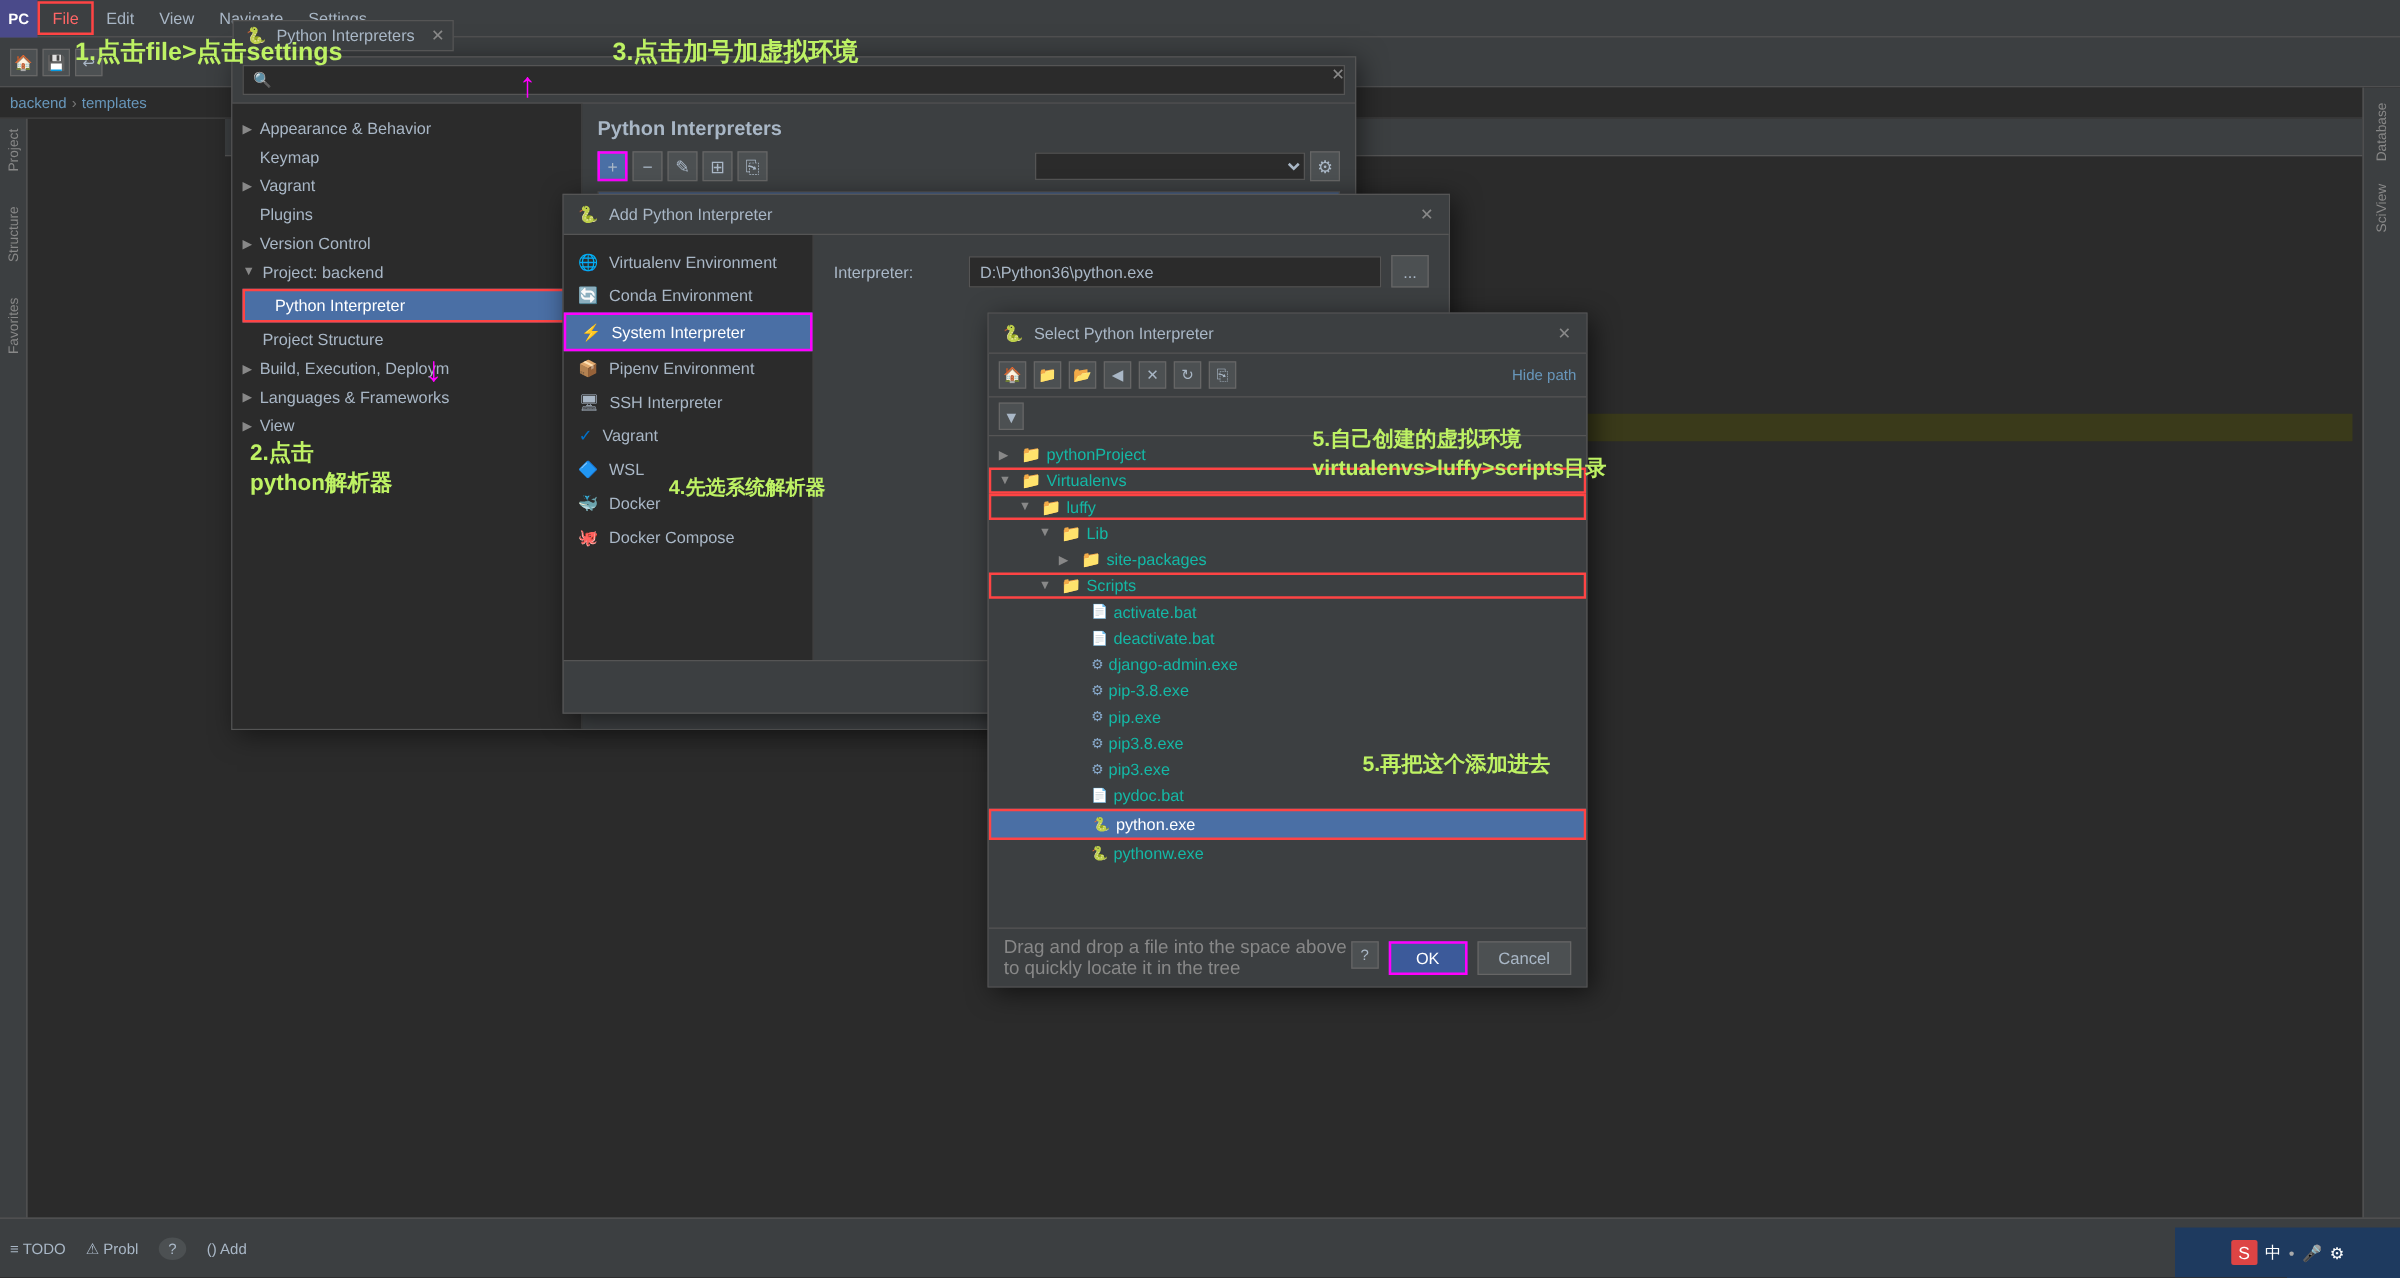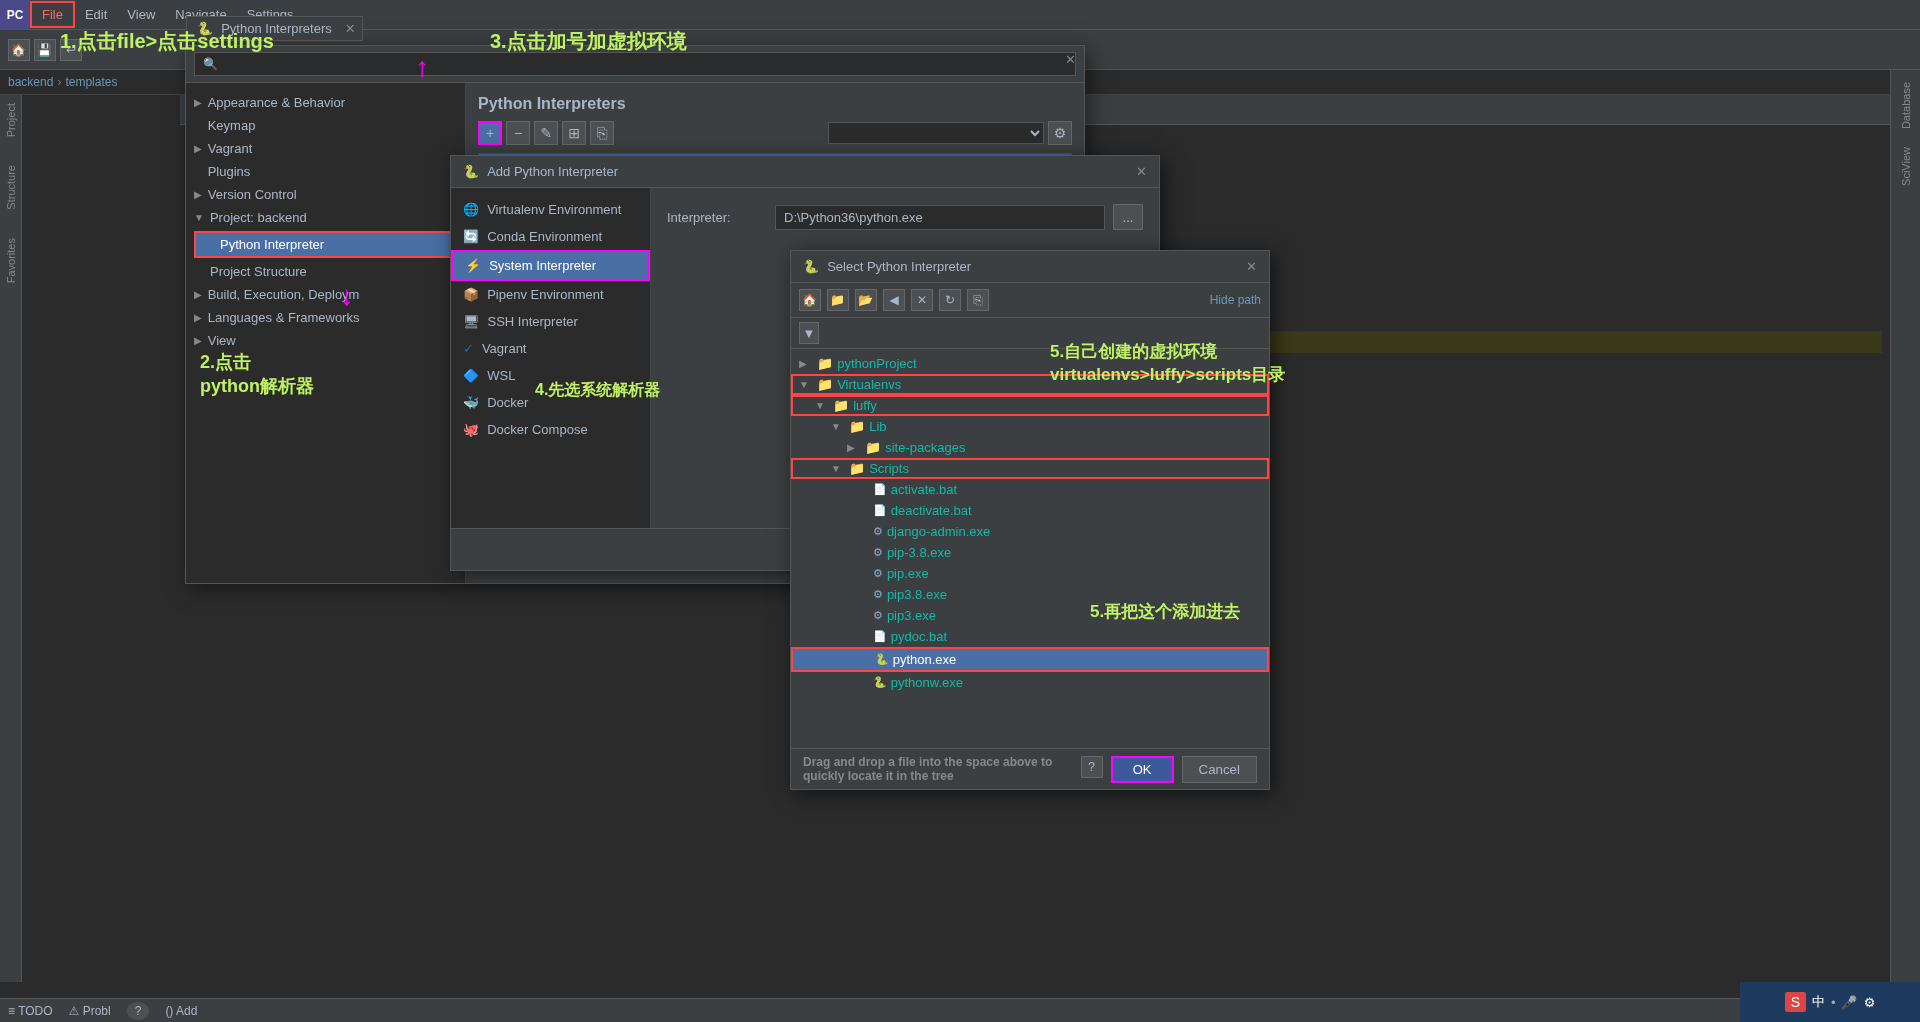--- a/index.html
+++ b/index.html
@@ -125,21 +125,21 @@
       font-size: 11px;
       color: #888;
       cursor: pointer;
       white-space: nowrap;
     }
 
     
     .bottom-bar {
       position: absolute;
       bottom: 0; left: 0; right: 0;
-      height: 24px;
+      height: 48px;
       background: #3c3f41;
       border-top: 1px solid #555;
       display: flex;
       align-items: center;
       padding: 0 8px;
       gap: 16px;
       font-size: 12px;
     }
 
     
@@ -410,22 +410,21 @@
       bottom: 0; left: 0; right: 0;
       padding: 6px 12px;
       border-top: 1px solid #555;
       background: #3c3f41;
       display: flex;
       align-items: center;
       justify-content: space-between;
     }
     .footer-hint {
       color: #888;
-      font-size: 12px;
-      font-weight: bold;
+      font-size: 15px;
     }
     .footer-buttons {
       display: flex;
       gap: 8px;
     }
     .btn-ok-highlighted {
       padding: 4px 20px;
       background: #3c5a9a;
       border: 2px solid #ff00ff;
       color: #fff;

